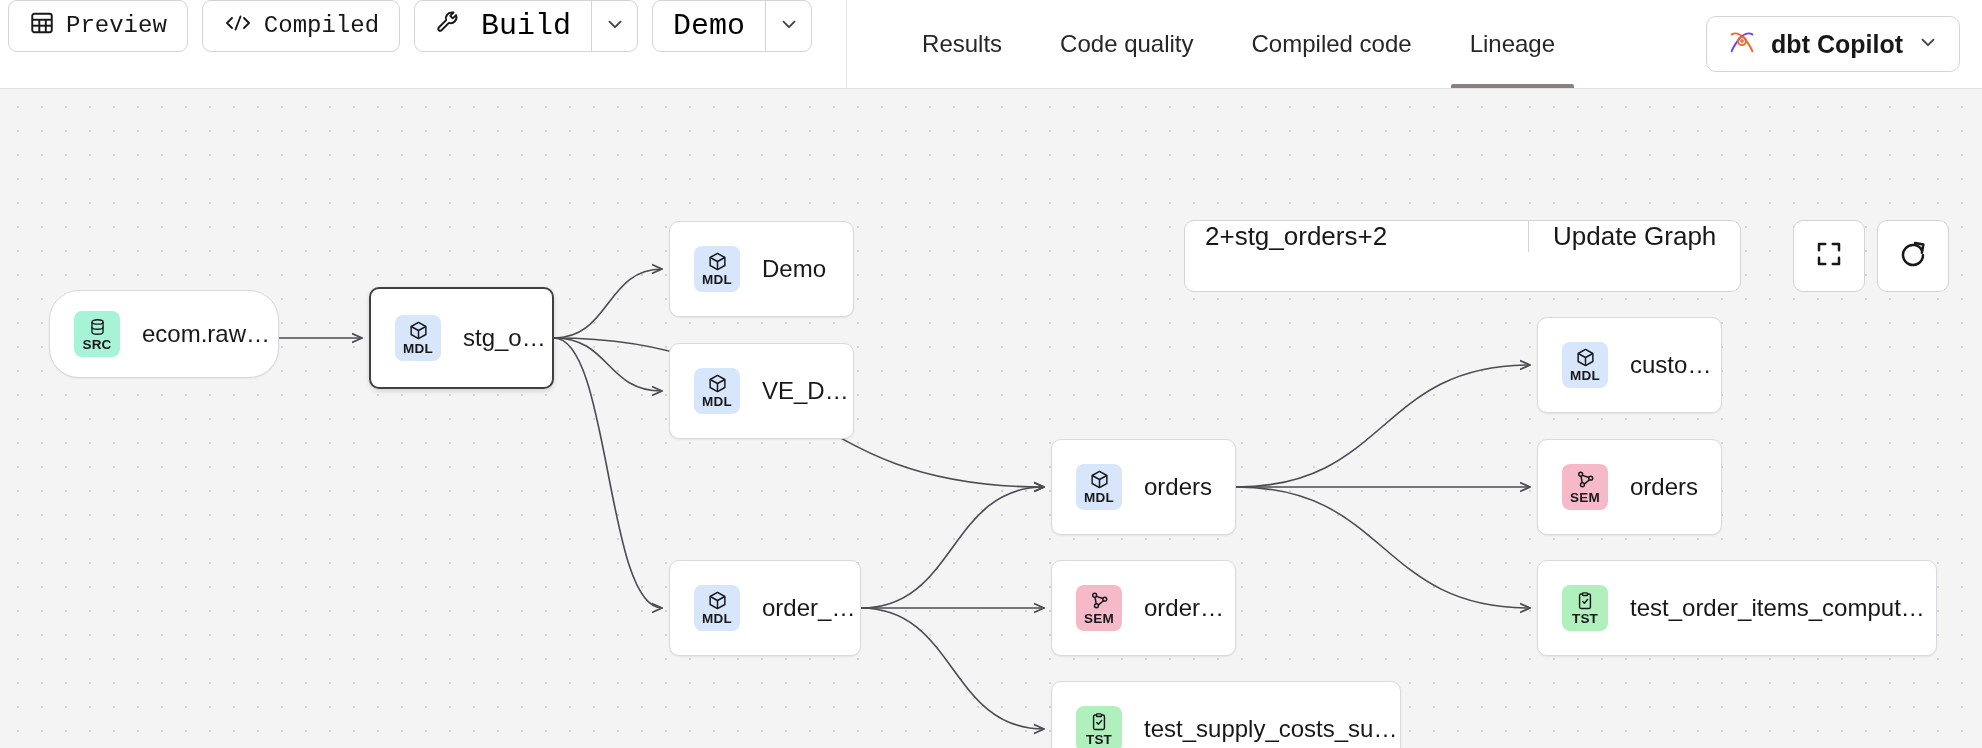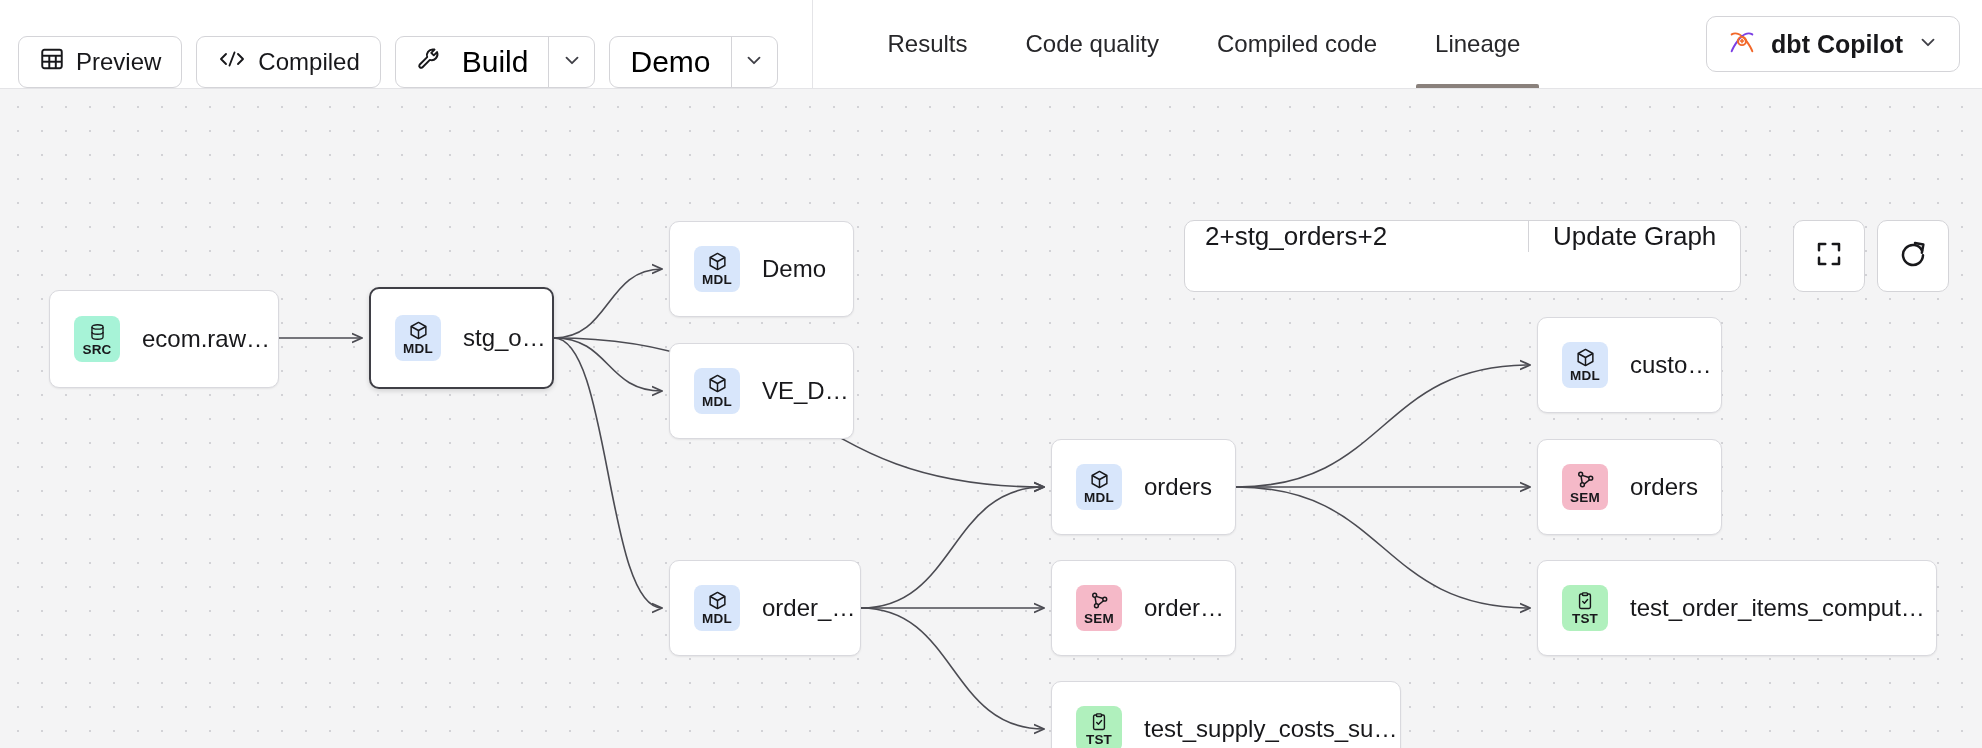--- a/index.html
+++ b/index.html
@@ -14,23 +14,24 @@
 
   
   .topbar {
     position: absolute; top: 0; left: 0;
     width: 1982px; height: 89px;
     background: #ffffff;
     border-bottom: 1px solid #e4e4e7;
     display: flex; align-items: center;
   }
   .toolbar-left {
-    display: flex; align-items: flex-end; gap: 14px;
-    padding-left: 18px;
+    display: flex; align-items: flex-start; gap: 14px;
+    padding-left: 8px;
     height: 100%;
+    font-family: Liberation Mono, monospace;
   }
   .btn {
     display: flex; align-items: center; justify-content: center;
     gap: 11px;
     height: 52px;
     padding: 0 20px;
     border: 1px solid #d4d4d8;
     border-radius: 9px;
     background: #fff;
     color: #18181b;
@@ -344,21 +345,21 @@
           <path d="M 861 519 C 956.16 519, 948.84 398, 1044 398" marker-end="url(#arrow)"></path>
           <path d="M 861 519 C 956.16 519, 948.84 519, 1044 519" marker-end="url(#arrow)"></path>
           <path d="M 861 519 C 956.16 519, 948.84 640, 1044 640" marker-end="url(#arrow)"></path>
           <path d="M 1236 398 C 1388.88 398, 1377.12 276, 1530 276" marker-end="url(#arrow)"></path>
           <path d="M 1236 398 C 1388.88 398, 1377.12 398, 1530 398" marker-end="url(#arrow)"></path>
           <path d="M 1236 398 C 1388.88 398, 1377.12 519, 1530 519" marker-end="url(#arrow)"></path>
         </g>
     </svg>
 
     <div id="node-layer">
-        <div class="node" style="left: 49px; top: 201px; width: 230px; height: 98px;">
+        <div class="node" style="left: 49px; top: 201px; width: 230px; height: 88px; border-radius: 30px;">
           <div class="badge badge-SRC">
             <span class="bicon">
               <svg width="19" height="20" viewBox="0 0 24 24" fill="none" stroke="#18181b" stroke-width="1.7">
                 <ellipse cx="12" cy="5.6" rx="7" ry="2.8"></ellipse>
                 <path d="M5 5.6v12.8c0 1.55 3.13 2.8 7 2.8s7-1.25 7-2.8V5.6"></path>
                 <path d="M5 12c0 1.55 3.13 2.8 7 2.8s7-1.25 7-2.8"></path>
               </svg>
             </span>
             <span class="btext">SRC</span>
           </div>

